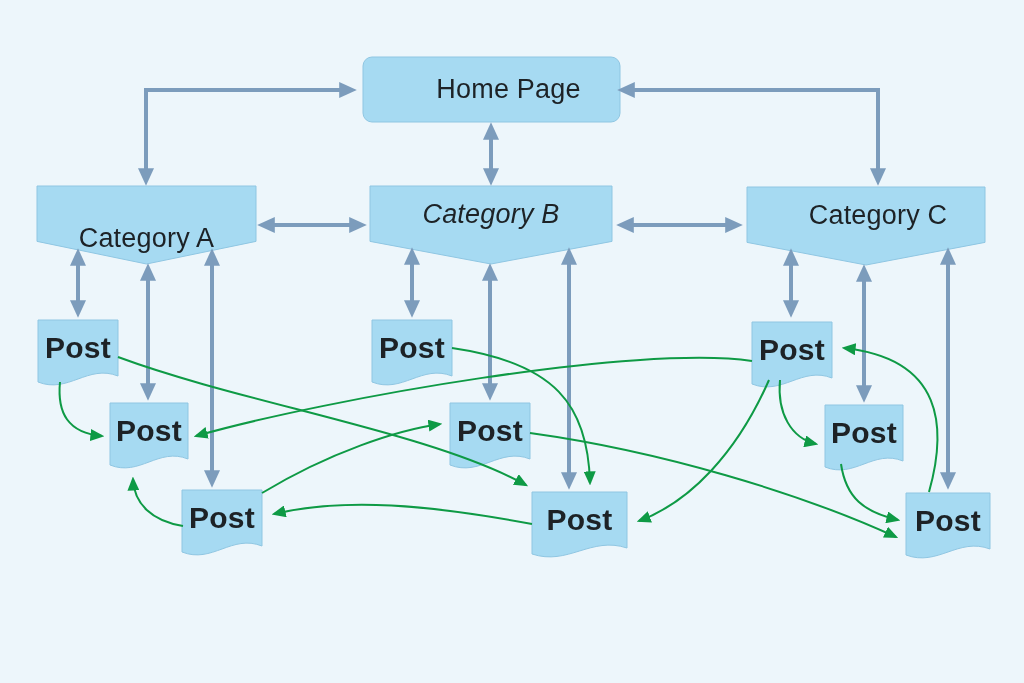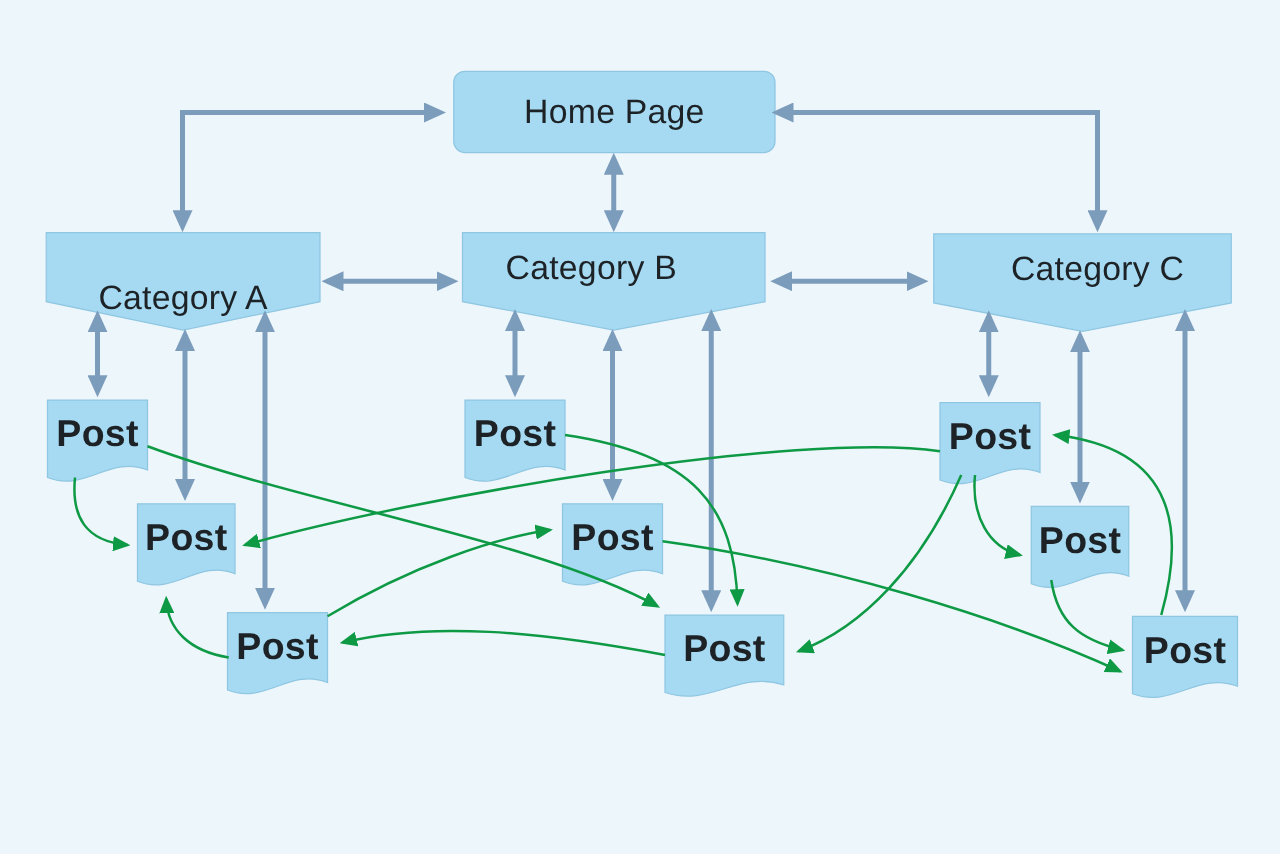--- a/index.html
+++ b/index.html
@@ -67,23 +67,23 @@
       <path d="M262,493 C330,452 398,430 440,424" fill="none" stroke="#0e9a45" stroke-width="2" marker-end="url(#gr-e)"></path>
       <path d="M452,348 C555,363 588,405 590,483" fill="none" stroke="#0e9a45" stroke-width="2" marker-end="url(#gr-e)"></path>
       <path d="M769,380 C737,453 690,502 639,521" fill="none" stroke="#0e9a45" stroke-width="2" marker-end="url(#gr-e)"></path>
       <path d="M118,357 C245,404 430,432 526,485" fill="none" stroke="#0e9a45" stroke-width="2" marker-end="url(#gr-e)"></path>
       <path d="M780,380 C777,413 791,438 816,444" fill="none" stroke="#0e9a45" stroke-width="2" marker-end="url(#gr-e)"></path>
       <path d="M841,464 C846,498 864,512 898,520" fill="none" stroke="#0e9a45" stroke-width="2" marker-end="url(#gr-e)"></path>
       <path d="M530,433 C660,451 800,493 896,537" fill="none" stroke="#0e9a45" stroke-width="2" marker-end="url(#gr-e)"></path>
       <path d="M929,492 C947,428 944,359 844,348" fill="none" stroke="#0e9a45" stroke-width="2" marker-end="url(#gr-e)"></path>
     </svg>
   <div id="labels">
-      <div class="node-label lbl-big" style="left: 363px; width: 257px; top: 57px; height: 65px;">Home Page</div>
+      <div class="node-label lbl-big" style="left: 380px; width: 257px; top: 57px; height: 65px;">Home Page</div>
       <div class="node-label lbl-big" style="left: 37px; width: 219px; top: 186px; height: 56.16px; margin-top: 24px;">Category A</div>
-      <div class="node-label lbl-big" style="left: 352px; width: 242px; top: 186px; height: 56.16px;">Category B</div>
+      <div class="node-label lbl-big" style="left: 370px; width: 242px; top: 186px; height: 56.16px; font-style: italic;">Category B</div>
       <div class="node-label lbl-big" style="left: 747px; width: 262px; top: 187px; height: 56.16px;">Category C</div>
       <div class="node-label lbl-post" style="left: 38px; width: 80px; top: 320px; height: 56px;">Post</div>
       <div class="node-label lbl-post" style="left: 110px; width: 78px; top: 403px; height: 56px;">Post</div>
       <div class="node-label lbl-post" style="left: 182px; width: 80px; top: 490px; height: 56px;">Post</div>
       <div class="node-label lbl-post" style="left: 372px; width: 80px; top: 320px; height: 56px;">Post</div>
       <div class="node-label lbl-post" style="left: 450px; width: 80px; top: 403px; height: 56px;">Post</div>
       <div class="node-label lbl-post" style="left: 532px; width: 95px; top: 492px; height: 56px;">Post</div>
       <div class="node-label lbl-post" style="left: 752px; width: 80px; top: 322px; height: 56px;">Post</div>
       <div class="node-label lbl-post" style="left: 825px; width: 78px; top: 405px; height: 56px;">Post</div>
       <div class="node-label lbl-post" style="left: 906px; width: 84px; top: 493px; height: 56px;">Post</div>

